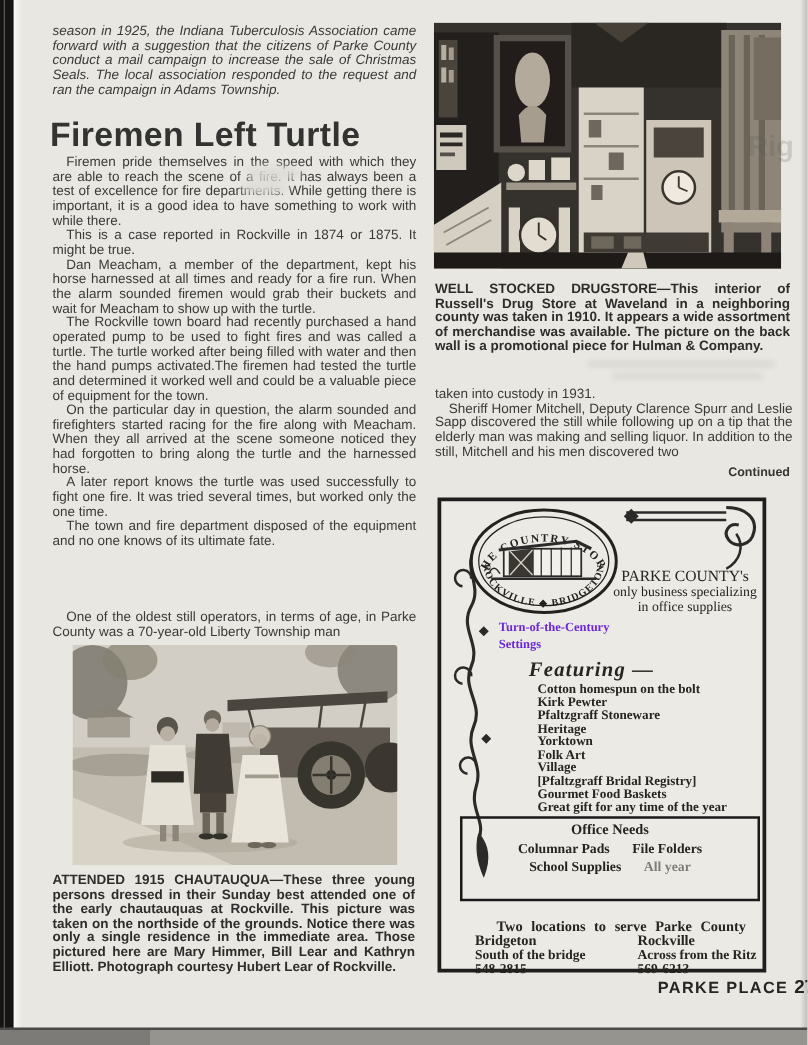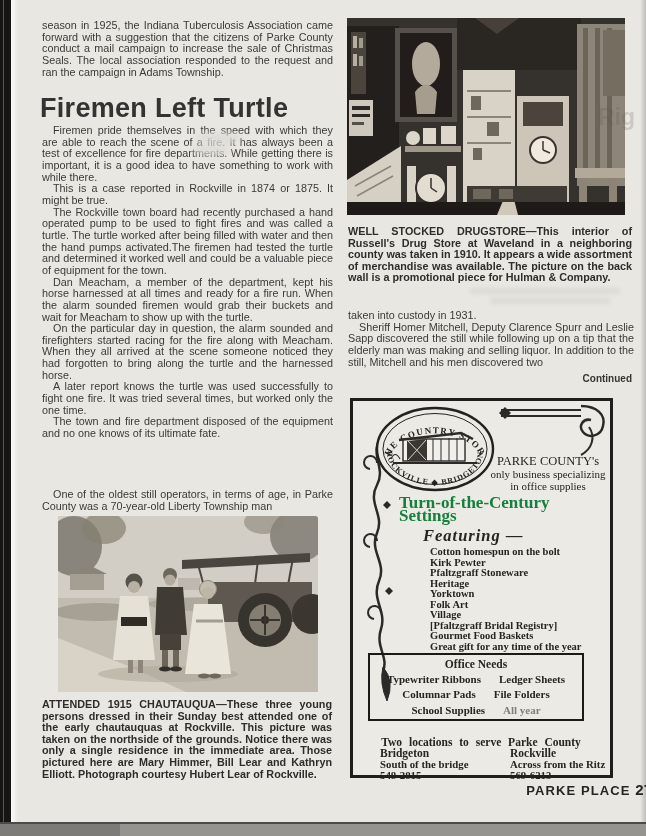--- a/index.html
+++ b/index.html
@@ -29,58 +29,58 @@
   .ghost{position:absolute;color:rgba(90,85,80,.20);font-weight:bold;font-size:23px;
       font-family:"Liberation Sans",sans-serif;filter:blur(.6px);}
   .ghostbar{position:absolute;background:rgba(110,105,100,.10);filter:blur(2px);height:6px;border-radius:3px;}
   
   .ad{left:350px;top:398px;width:263px;height:380px;border:3px solid #1f1e1c;
       box-sizing:border-box;background:#eceae5;font-family:"Liberation Serif",serif;color:#26251f;}
   .ad .ornament{left:0;top:0;}
   .ad-tagline{left:134px;top:53px;width:122px;text-align:center;font-weight:normal;}
   .ad-tagline .t1{font-size:12.5px;margin:0;}
   .ad-tagline .t2{font-size:11px;margin:0;line-height:11.5px;}
-  .ad-settings{left:46px;top:95px;font-size:17px;font-weight:bold;line-height:13px;color:#15803d;}
+  .ad-settings{left:46px;top:95px;font-size:10px;font-weight:bold;line-height:13px;color:#6d28d9;}
   .ad-featuring-h{left:70px;top:125px;font-size:16.5px;font-weight:bold;font-style:italic;letter-spacing:1px;}
   .ad-list{left:77px;top:146px;font-size:10.5px;font-weight:bold;line-height:10.5px;}
   .ad-list div{white-space:nowrap;}
-  .office-box{left:15px;top:252px;width:216px;height:68px;border:2.5px solid #1b1a18;
+  .office-box{left:15px;top:252px;width:240px;height:68px;border:2.5px solid #1b1a18;
       box-sizing:border-box;}
   .office-box .oh{text-align:center;font-size:11.5px;font-weight:bold;margin-top:3px;}
   .office-row{display:flex;justify-content:center;gap:18px;font-size:11px;font-weight:bold;
       margin-top:3.2px;white-space:nowrap;}
   .office-row .faded{opacity:.55;}
-  .loc-heading{left:20px;top:335px;width:216px;text-align:center;font-size:11.5px;font-weight:bold;word-spacing:4px;}
+  .loc-heading{left:36px;top:335px;width:216px;text-align:center;font-size:11.5px;font-weight:bold;word-spacing:4px;}
   .loc{font-size:10.8px;font-weight:bold;line-height:10.8px;white-space:nowrap;}
   .loc .name{font-size:11.5px;}
   .footer{left:436px;top:781px;width:216px;text-align:right;font-weight:bold;font-size:13px;
       letter-spacing:1.1px;color:#262523;white-space:nowrap;}
   .footer .num{font-size:15px;letter-spacing:0;}
 </style>
 </head>
 <body>
 
 <div class="page">
 
   <div class="abs edge-left"></div>
   <div class="abs edge-left-line"></div>
   <div class="abs edge-left-glow"></div>
   <div class="abs edge-right"></div>
 
-  <div class="abs body-text" style="left:42px;top:20px;width:291px;">
+  <div class="abs body-text" style="left:42px;top:20px;width:291px;font-style:italic;">
     <p class="noindent">season in 1925, the Indiana Tuberculosis Association came forward with a suggestion that the citizens of Parke County conduct a mail campaign to increase the sale of Christmas Seals. The local association responded to the request and ran the campaign in Adams Township.</p>
   </div>
 
   <div class="abs headline" style="left:40px;top:93px;">Firemen Left Turtle</div>
 
   <div class="abs body-text" style="left:42px;top:125px;width:291px;">
     <p>Firemen pride themselves in the speed with which they are able to reach the scene of a fire. It has always been a test of excellence for fire departments. While getting there is important, it is a good idea to have something to work with while there.</p>
     <p>This is a case reported in Rockville in 1874 or 1875. It might be true.</p>
+    <p>Dan Meacham, a member of the department, kept his horse harnessed at all times and ready for a fire run. When the alarm sounded firemen would grab their buckets and wait for Meacham to show up with the turtle.</p>
     <p>The Rockville town board had recently purchased a hand operated pump to be used to fight fires and was called a turtle. The turtle worked after being filled with water and then the hand pumps activated.The firemen had tested the turtle and determined it worked well and could be a valuable piece of equipment for the town.</p>
-    <p>Dan Meacham, a member of the department, kept his horse harnessed at all times and ready for a fire run. When the alarm sounded firemen would grab their buckets and wait for Meacham to show up with the turtle.</p>
     <p>On the particular day in question, the alarm sounded and firefighters started racing for the fire along with Meacham. When they all arrived at the scene someone noticed they had forgotten to bring along the turtle and the harnessed horse.</p>
     <p>A later report knows the turtle was used successfully to fight one fire. It was tried several times, but worked only the one time.</p>
     <p>The town and fire department disposed of the equipment and no one knows of its ultimate fate.</p>
   </div>
 
   <div class="smudge" style="left:196px;top:132px;width:46px;height:13px;"></div>
   <div class="smudge" style="left:192px;top:144px;width:40px;height:12px;"></div>
 
 
   <div class="abs body-text" style="left:42px;top:489px;width:291px;">
@@ -285,24 +285,20 @@
       <div>Folk Art</div>
       <div>Village</div>
       <div>[Pfaltzgraff Bridal Registry]</div>
       <div>Gourmet Food Baskets</div>
       <div>Great gift for any time of the year</div>
     </div>
 
     <div class="abs office-box">
       <div class="oh">Office Needs</div>
       <div class="office-row">
-        <span>Typewriter Ribbons</span>
-        <span>Ledger Sheets</span>
-      </div>
-      <div class="office-row">
         <span>Columnar Pads</span>
         <span>File Folders</span>
       </div>
       <div class="office-row">
         <span>School Supplies</span>
         <span class="faded">All year</span>
       </div>
     </div>
 
     <div class="abs loc-heading">Two locations to serve Parke County</div>

